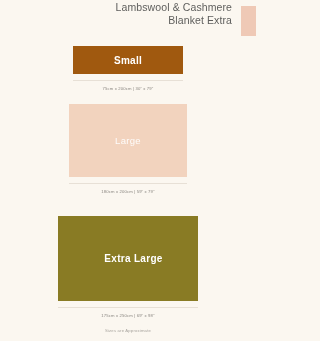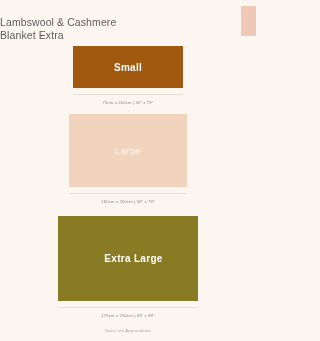--- a/index.html
+++ b/index.html
@@ -18,23 +18,24 @@
     position: relative;
     width: 256px;
     height: 341px;
     background: #FBF7F0;
     box-sizing: border-box;
   }
 
   
   .header {
     position: absolute;
-    top: 16px;
+    top: 1px;
     left: 0;
     width: 238px;
+    text-align: right;
     padding-right: 6px;
     box-sizing: border-box;
   }
   .header-line {
     display: block;
     font-size: 10.5px;
     line-height: 13px;
     color: #5E5E5C;
     letter-spacing: 0.1px;
     white-space: nowrap;
@@ -85,27 +86,27 @@
     white-space: nowrap;
     padding-top: 4px;
     border-top: 1px solid #E7E0D6;
     box-sizing: border-box;
   }
 
   
   #row-small { top: 46px; }
   #row-small .blanket-block {
     width: 110px;
-    height: 42px;
+    height: 28px;
     background: #A0590F;
   }
   #row-small .blanket-caption { width: 110px; margin-top: 6px; }
 
   
-  #row-large { top: 114px; }
+  #row-large { top: 104px; }
   #row-large .blanket-block {
     width: 118px;
     height: 73px;
     background: #F2D3BE;
   }
   #row-large .blanket-caption { width: 118px; margin-top: 6px; }
 
   
   #row-xlarge { top: 216px; }
   #row-xlarge .blanket-block {

